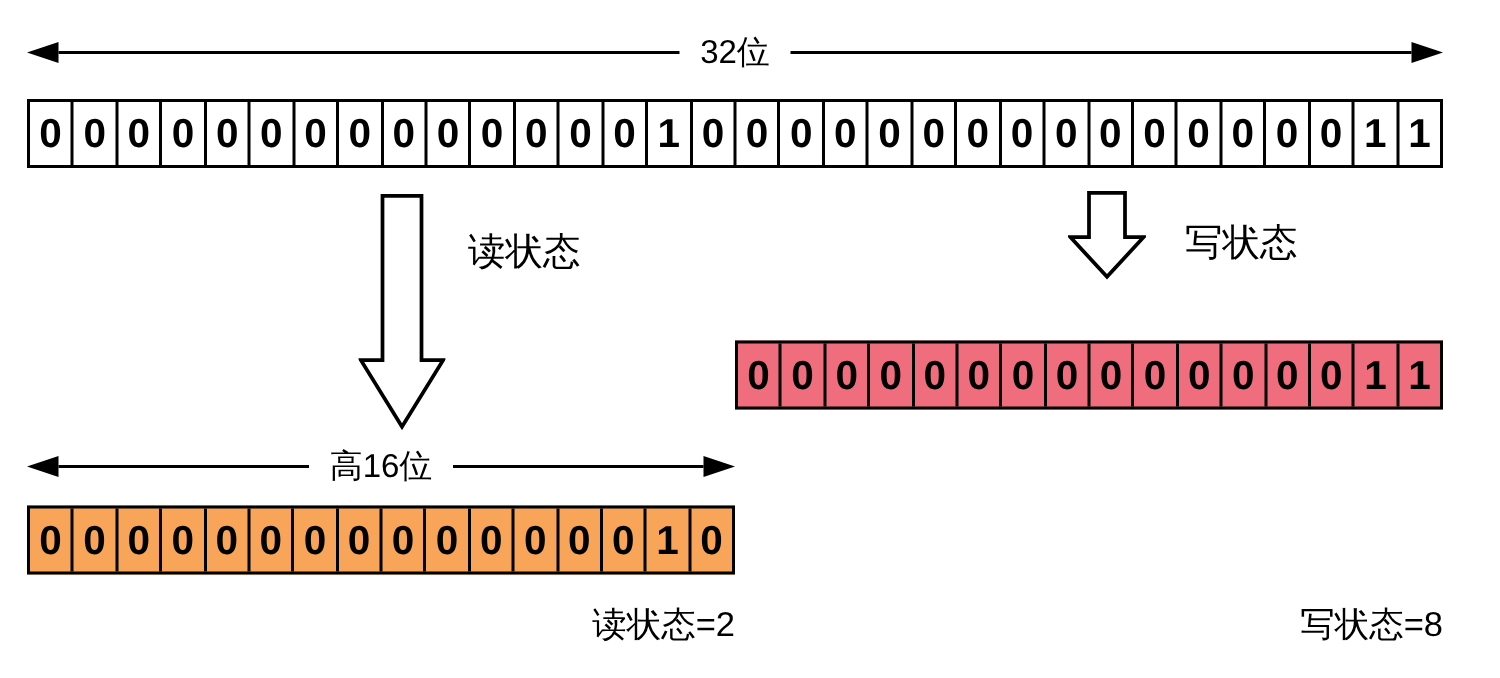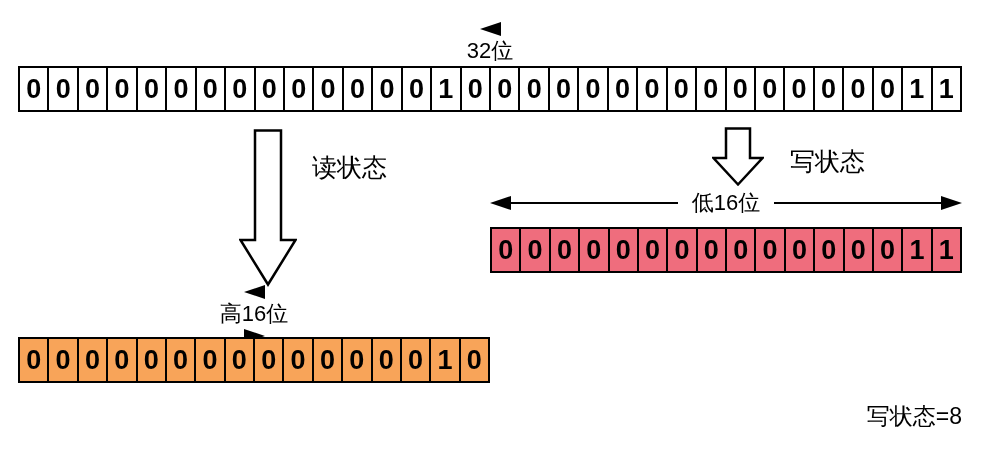--- a/index.html
+++ b/index.html
@@ -24,21 +24,21 @@
   .downarrow{position:absolute;}
   .arrow-label{position:absolute;font-size:25px;white-space:nowrap;}
 
   .result{position:absolute;font-size:23px;text-align:right;white-space:nowrap;}
 </style>
 </head>
 <body>
 
 <div class="stage">
 
-  <div class="measure" style="left:18px;width:944px;top:22px;flex-direction:column;">
+  <div class="measure" style="left:18px;width:944px;top:22px;">
     <span class="ah ah-left"></span>
     <span class="mline"></span>
     <span class="mlabel">32位</span>
     <span class="mline"></span>
     <span class="ah ah-right"></span>
   </div>
 
   <div class="bitrow" style="left:18px;width:944px;top:66px;height:46px;">
       <div class="cell">0</div>
       <div class="cell">0</div>
@@ -81,48 +81,41 @@
   </div>
   <div class="arrow-label" style="left:312px;top:151px;">读状态</div>
 
   <div class="downarrow" style="left:712px;top:127px;">
     <svg width="52" height="60" viewBox="0 0 52 60">
       <path d="M14 1.5 H38 V31 H50.5 L26 57.5 L1.5 31 H14 Z" fill="#ffffff" stroke="#000000" stroke-width="2.5"></path>
     </svg>
   </div>
   <div class="arrow-label" style="left:790px;top:145px;">写状态</div>
 
-  <div class="measure" style="left:490px;width:472px;top:190px;">
-    <span class="ah ah-left"></span>
-    <span class="mline"></span>
-    <span class="mlabel">低16位</span>
-    <span class="mline"></span>
-    <span class="ah ah-right"></span>
-  </div>
 
   <div class="bitrow" style="left: 490px; width: 472px; top: 227px; height: 46px; background: rgb(239, 109, 125);">
       <div class="cell">0</div>
       <div class="cell">0</div>
       <div class="cell">0</div>
       <div class="cell">0</div>
       <div class="cell">0</div>
       <div class="cell">0</div>
       <div class="cell">0</div>
       <div class="cell">0</div>
       <div class="cell">0</div>
       <div class="cell">0</div>
       <div class="cell">0</div>
       <div class="cell">0</div>
       <div class="cell">0</div>
       <div class="cell">0</div>
       <div class="cell">1</div>
       <div class="cell">1</div>
     </div>
 
-  <div class="measure" style="left:18px;width:472px;top:285px;flex-direction:column;">
+  <div class="measure" style="left:18px;width:472px;top:298px;">
     <span class="ah ah-left"></span>
     <span class="mline"></span>
     <span class="mlabel">高16位</span>
     <span class="mline"></span>
     <span class="ah ah-right"></span>
   </div>
 
   <div class="bitrow" style="left: 18px; width: 472px; top: 337px; height: 46px; background: rgb(248, 164, 89);">
       <div class="cell">0</div>
       <div class="cell">0</div>
@@ -135,15 +128,16 @@
       <div class="cell">0</div>
       <div class="cell">0</div>
       <div class="cell">0</div>
       <div class="cell">0</div>
       <div class="cell">0</div>
       <div class="cell">0</div>
       <div class="cell">1</div>
       <div class="cell">0</div>
     </div>
 
+  <div class="result" style="left:18px;width:472px;top:401px;">读状态=2</div>
   <div class="result" style="left:490px;width:472px;top:401px;">写状态=8</div>
 
 </div>
 
 </body></html>

